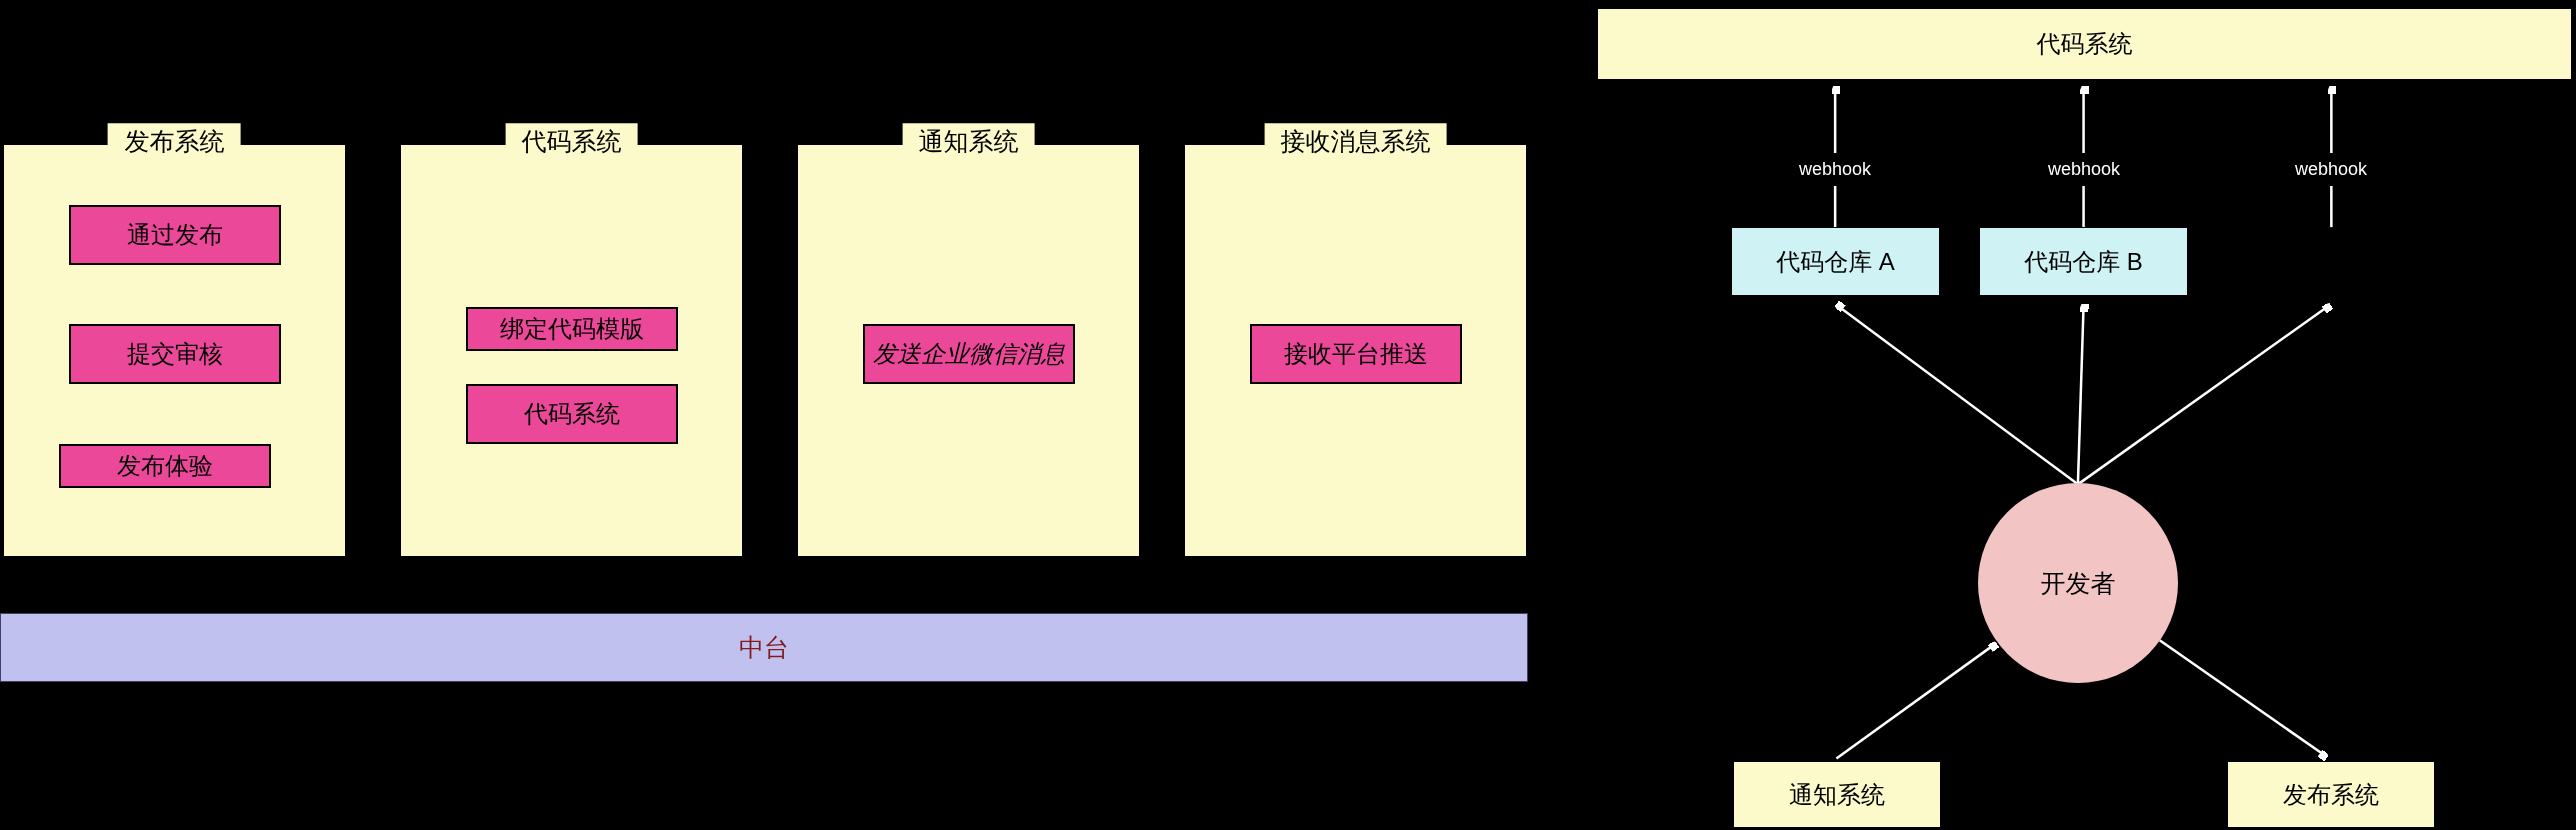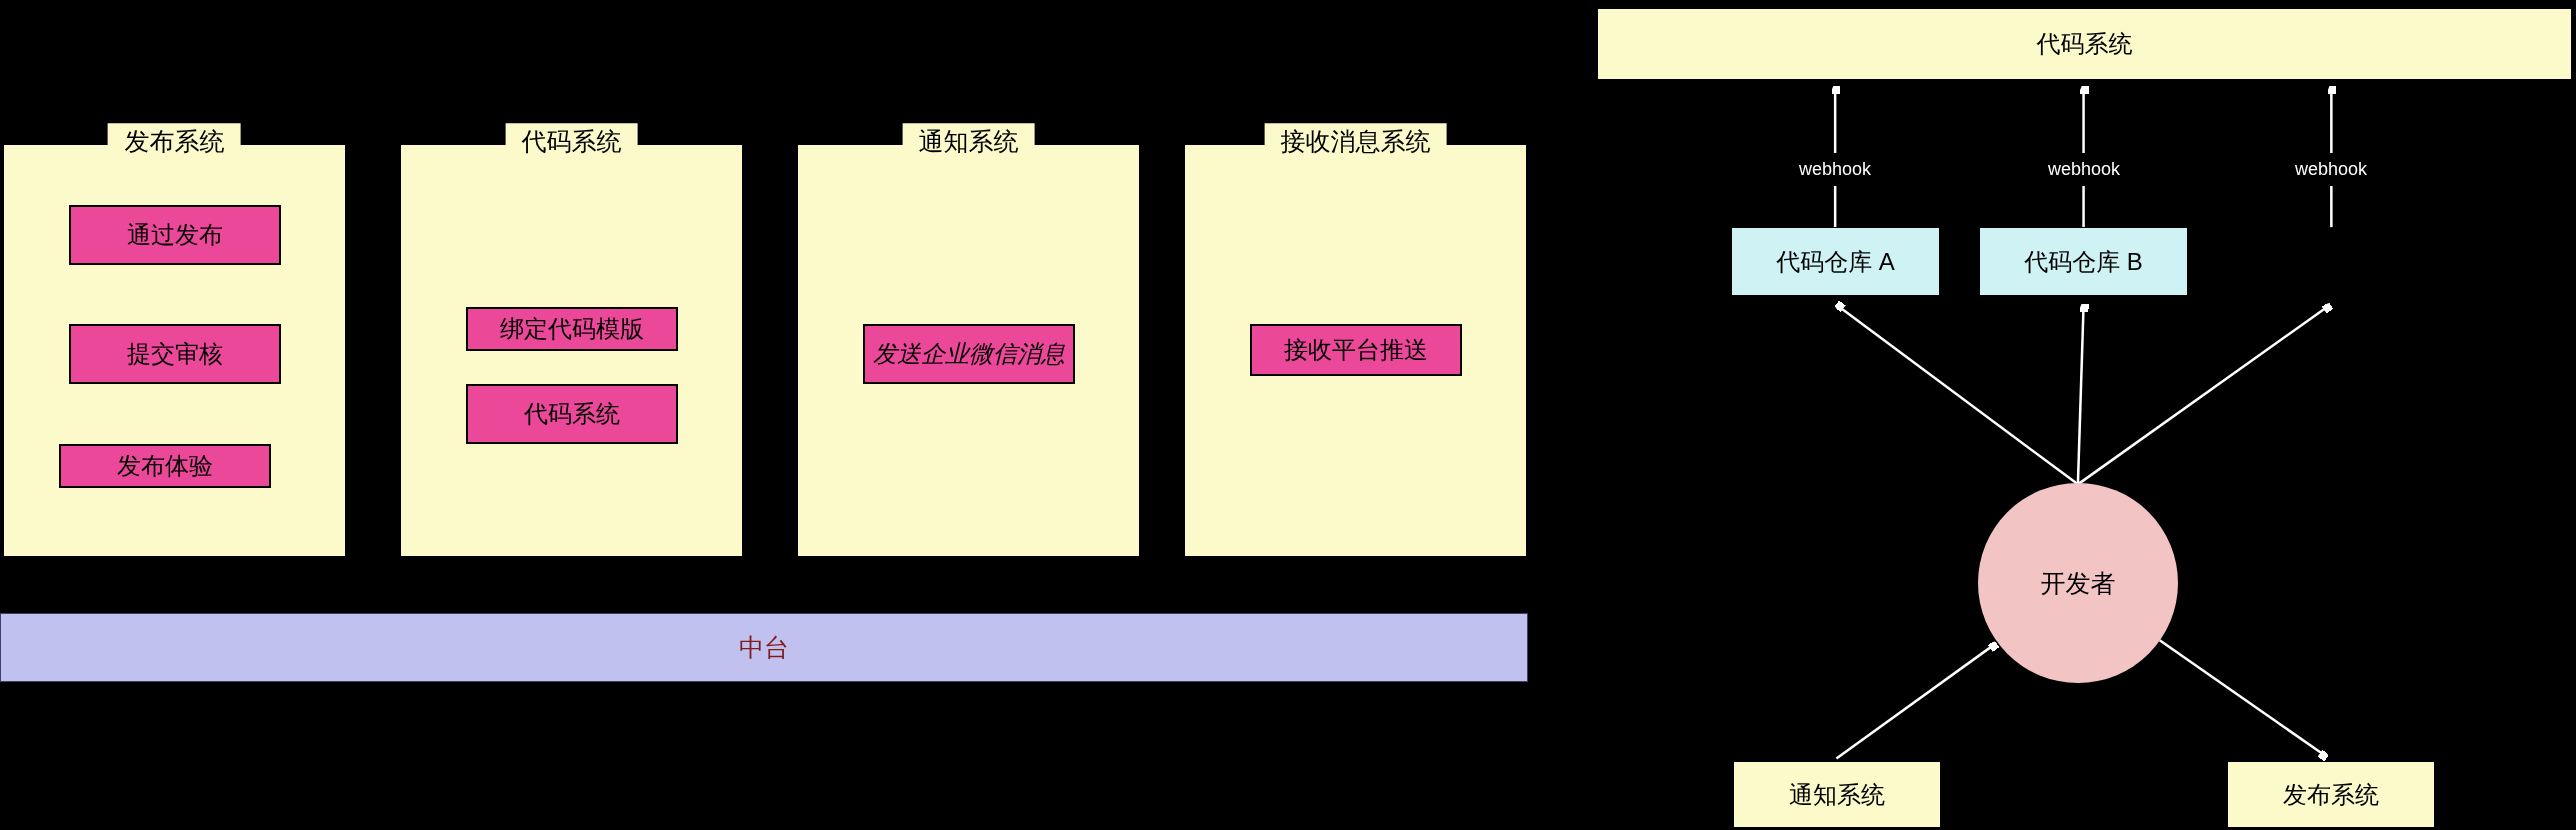--- a/index.html
+++ b/index.html
@@ -115,21 +115,21 @@
     <div class="inner-box" style="left:65px;top:239px;width:212px;height:60px;">代码系统</div>
   </div>
 
   <div class="container" style="left:796px;top:143px;width:345px;height:415px;">
     <div class="tab">通知系统</div>
     <div class="inner-box" style="left:65px;top:179px;width:212px;height:60px;font-style:italic;">发送企业微信消息</div>
   </div>
 
   <div class="container" style="left:1183px;top:143px;width:345px;height:415px;">
     <div class="tab">接收消息系统</div>
-    <div class="inner-box" style="left:65px;top:179px;width:212px;height:52px;">接收平台推送</div>
+    <div class="inner-box" style="left:65px;top:179px;width:212px;height:60px;">接收平台推送</div>
   </div>
 
   <div class="platform-bar">中台</div>
 
   <div class="top-bar">代码系统</div>
 
   <svg id="edges" viewBox="0 0 4096 1321" xmlns="http://www.w3.org/2000/svg">
     <defs>
       <marker id="arrow" markerWidth="13" markerHeight="13" refX="10" refY="5" orient="auto" markerUnits="userSpaceOnUse">
         <path d="M0,0 L12,5 L0,10 z" fill="#FFFFFF" transform="scale(3.2) translate(0,-1.1)"></path>

